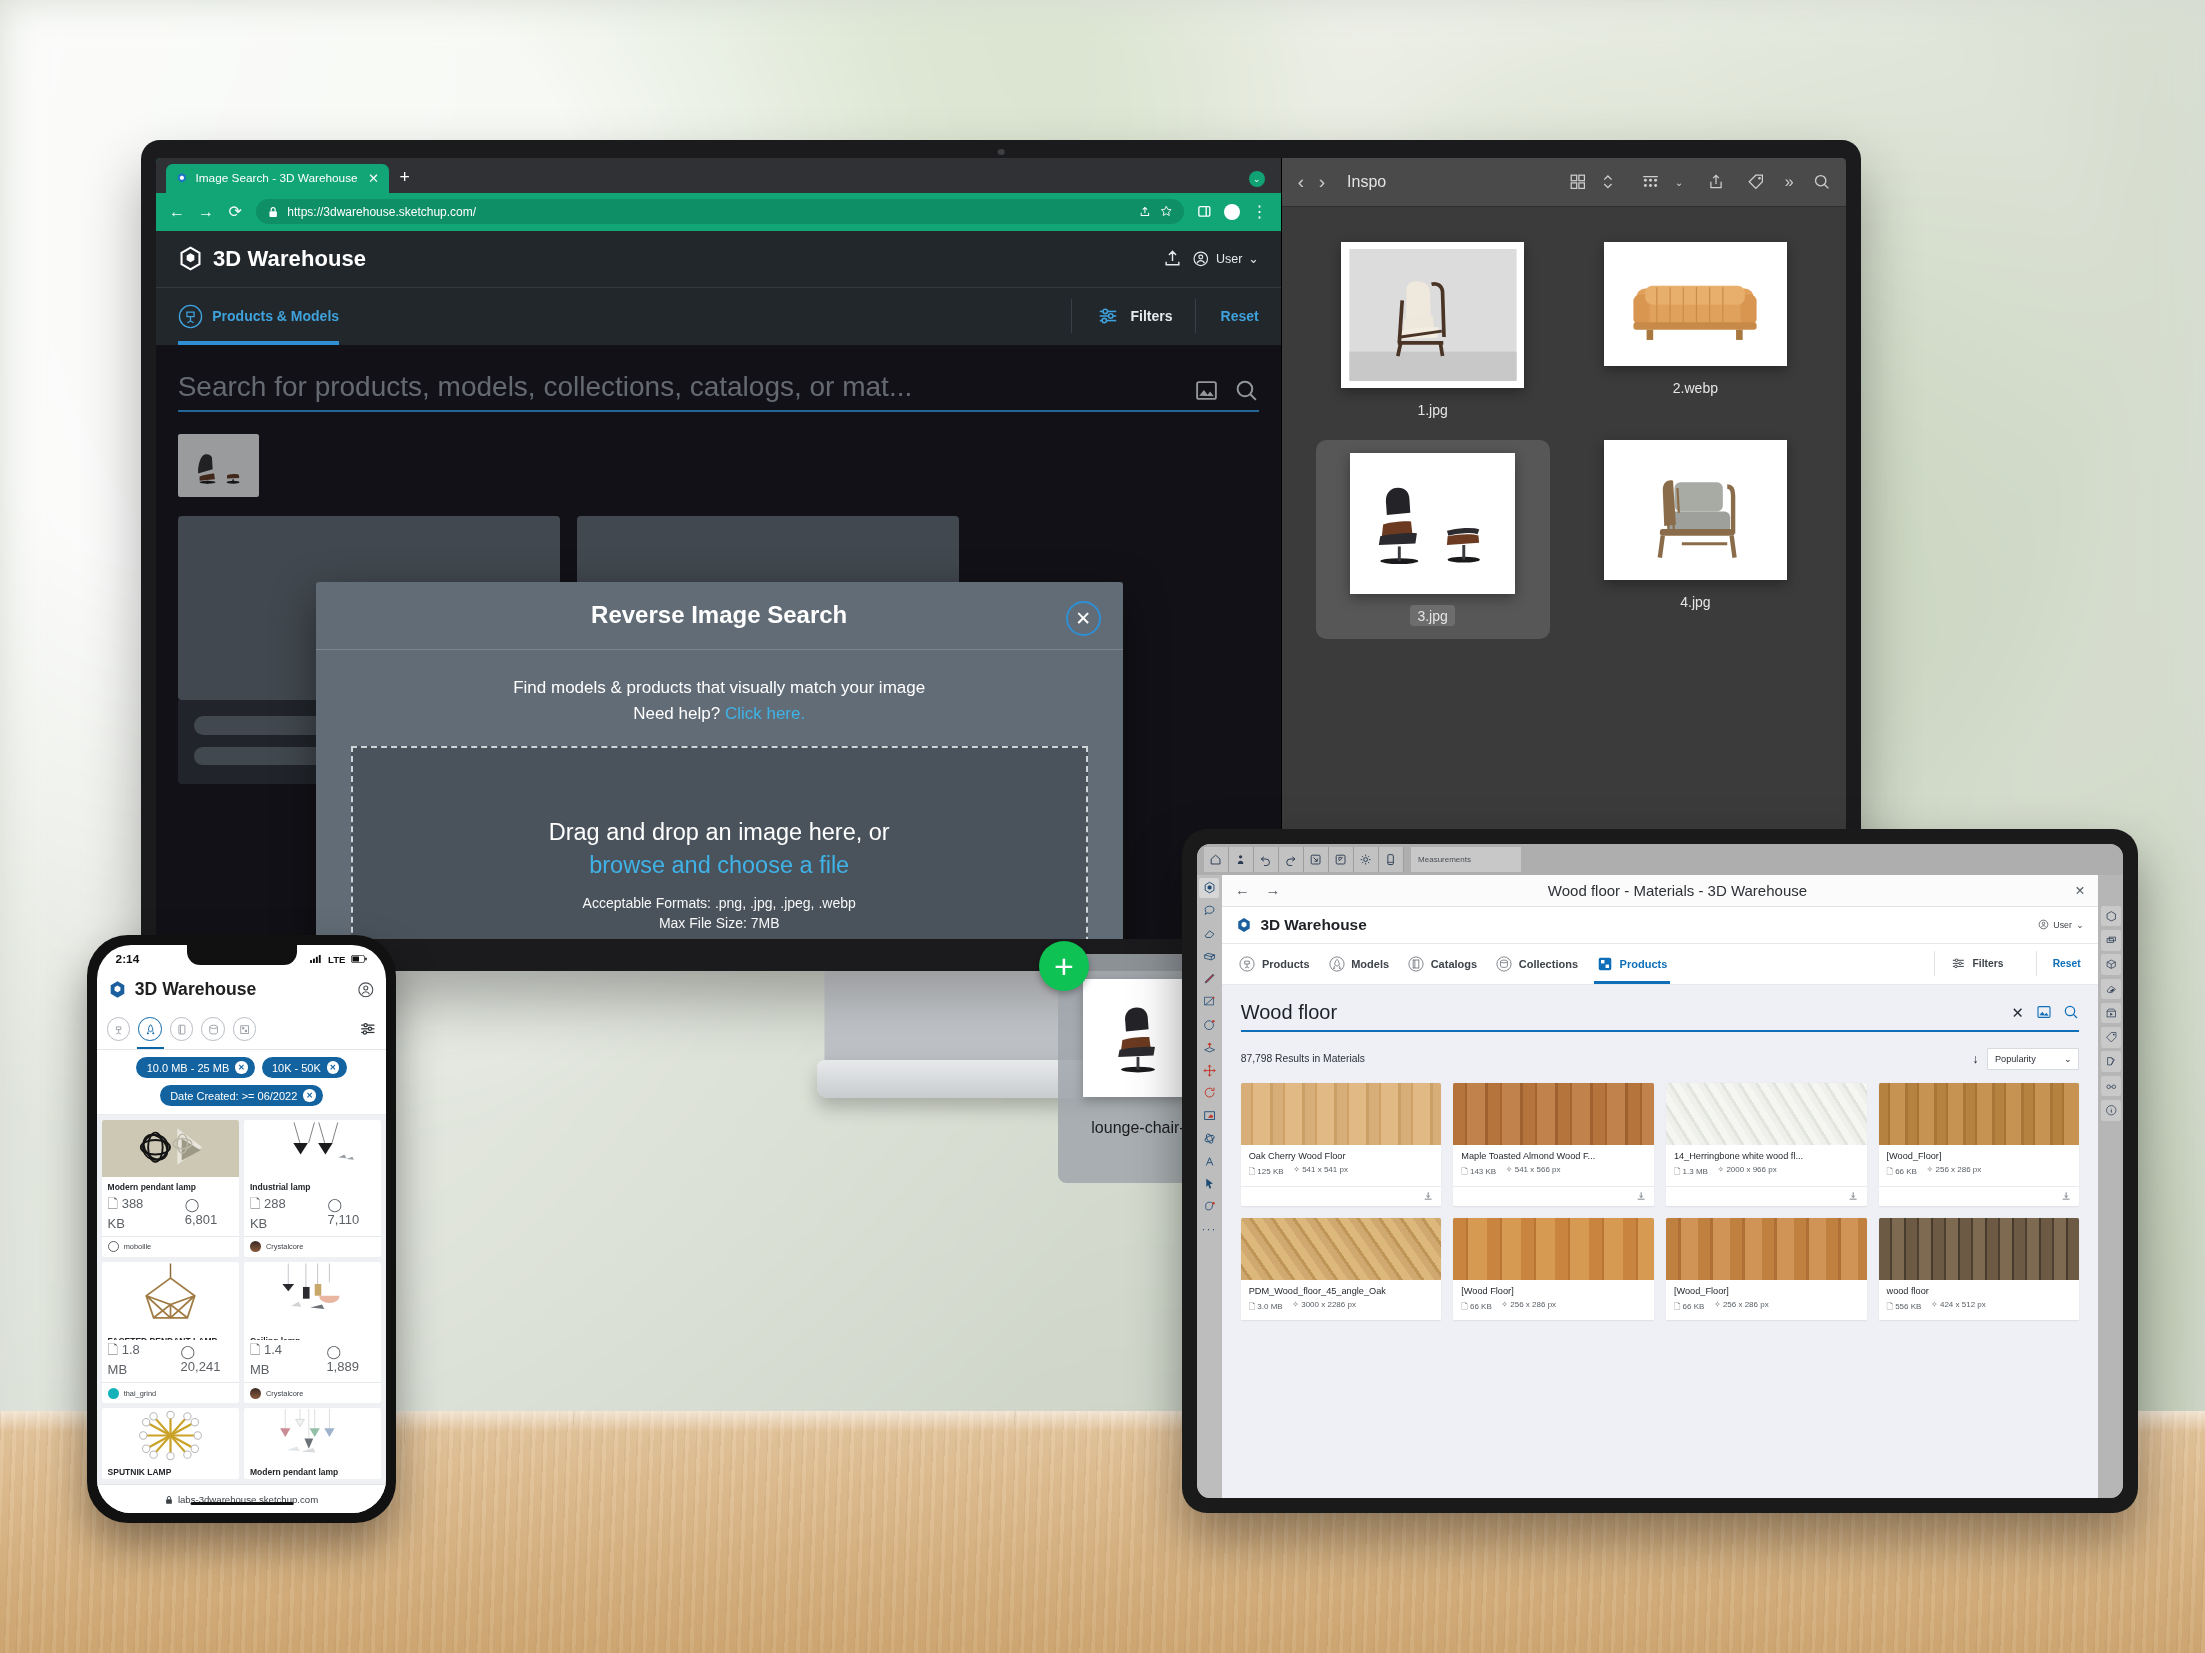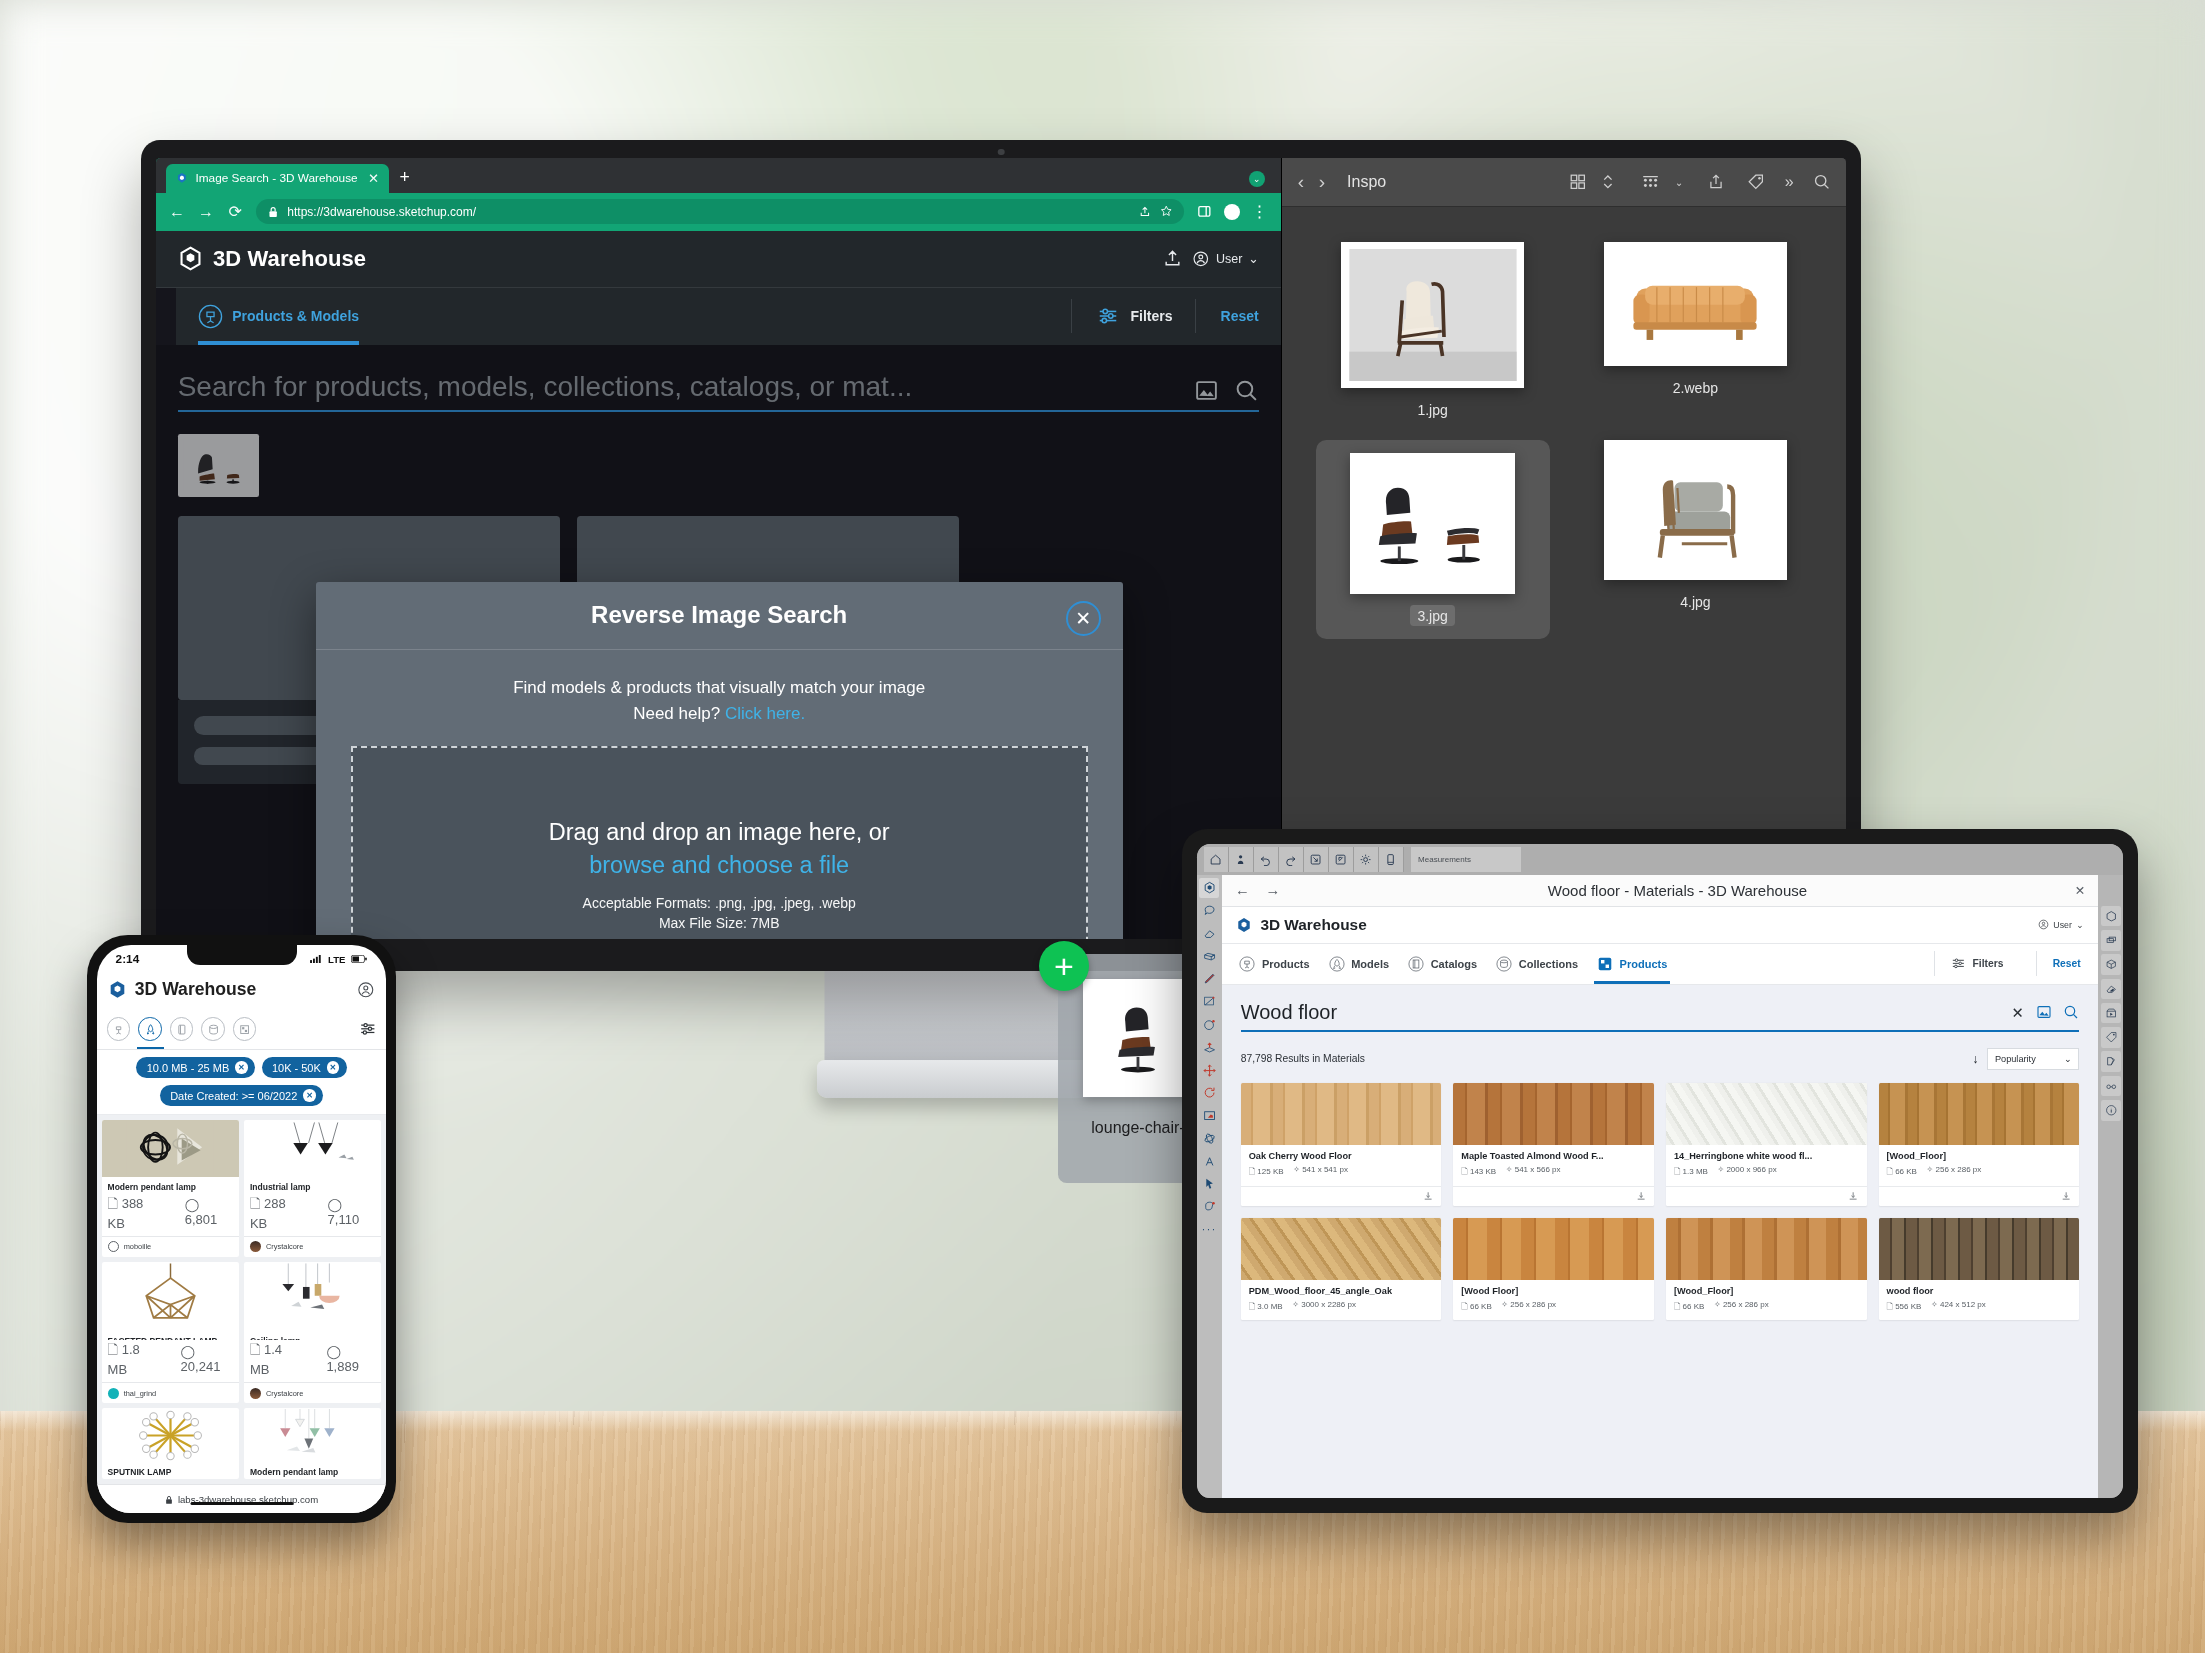--- a/index.html
+++ b/index.html
@@ -94,21 +94,21 @@
     display:flex; align-items:center; gap:8.8px; padding:0 11.8px; color:#fff; font-size:12px;
   }
   .omni-right { display:flex; align-items:center; gap:11.8px; }
   .omni-right .dot { width:16px;height:16px;border-radius:50%;background:#fff; }
 
   .wh-header { height:57px; background:#22272b; display:flex; align-items:center; padding:0 22px; gap:10.3px; border-bottom:0.7px solid #34393d; }
   .wh-logo-txt { color:#fff; font-size:22px; font-weight:700; letter-spacing:0.1px; }
   .wh-header .spacer { flex:1; }
   .wh-header .hicon { color:#e6e9ec; display:flex; align-items:center; gap:5.9px; font-size:12.5px; }
 
-  .wh-tabs { height:57px; background:#22272b; display:flex; align-items:center; padding:0 22px; position:relative;margin-left:20px; }
+  .wh-tabs { height:57px; background:#22272b; display:flex; align-items:center; padding:0 22px; position:relative; }
   .wh-tab { display:flex; align-items:center; gap:9.6px; color:#3fa2dd; font-size:14px; font-weight:700; height:100%; position:relative; }
   .wh-tab .uline{position:absolute;left:0;right:0;bottom:0;height:3.7px;background:#2f8fd4;}
   .wh-tabs .spacer{flex:1;}
   .wh-filters { display:flex; align-items:center; gap:11.8px; height:34px; padding-left:25px; border-left:0.7px solid #3a4045; color:#e8ebee; font-size:14px; font-weight:700; }
   .wh-reset { color:#3fa2dd; font-size:14px; font-weight:700; padding-left:25px; margin-left:22px; border-left:0.7px solid #3a4045; height:34px; display:flex;align-items:center; }
 
   .wh-body { flex:1; background:#15151c; position:relative; padding:26.5px 22px 0 22px; }
   .wh-search { display:flex; align-items:flex-end; gap:14.7px; border-bottom:2.9px solid #2f8fd4; padding-bottom:7.4px; }
   .wh-search .ph { flex:1; color:#8d949b; font-size:28px; white-space:nowrap; overflow:hidden; }
   .wh-results { margin-top:22px; display:flex; gap:16px; }
@@ -222,21 +222,21 @@
   .tw-reset{color:#0e6fb8;font-size:10.3px;font-weight:700;padding-left:16px;margin-left:13.2px;border-left:0.7px solid #dfe2e6;height:25px;display:flex;align-items:center;}
   .tw-body { flex:1; background:#eef0f6; padding:16px 19px 0 19px; overflow:hidden; }
   .tw-search { display:flex; align-items:center; gap:11.8px; border-bottom:2.2px solid #0e6fb8; padding-bottom:5.9px; }
   .tw-search .q { flex:1; font-size:20px; color:#1d2126; }
   .tw-meta { display:flex; align-items:center; margin-top:16px; font-size:10.3px; color:#2b3036;}
   .tw-meta .sp{flex:1;}
   .tw-sort { background:#fff; border:0.7px solid #d7dbe0; height:22px; width:92px; display:flex;align-items:center;justify-content:space-between;padding:0 6.6px; font-size:9.2px;color:#2b3036;}
   .mgrid { margin-top:13.2px; display:grid; grid-template-columns:repeat(4,1fr); gap:11.8px; }
   .mcard { background:#fff; border-radius:1.5px; overflow:hidden; display:flex;flex-direction:column; box-shadow:0 0.7px 1.5px rgba(0,0,0,.07); }
   .mcard .tex { height:62px; }
-  .mcard .mt { font-size:9.2px; font-weight:700; color:#1f2328; padding:6.6px 8px 3.7px 8px; white-space:nowrap;overflow:hidden;text-overflow:ellipsis;}
+  .mcard .mt { font-size:9.2px; font-weight:400; color:#1f2328; padding:6.6px 8px 3.7px 8px; white-space:nowrap;overflow:hidden;text-overflow:ellipsis;}
   .mcard .mm { font-size:8px; color:#5a6066; padding:0 8px 6.6px 8px; display:flex; gap:9.6px; }
   .mcard .mf { border-top:0.7px solid #e8eaed; padding:4.4px 8px; display:flex; justify-content:flex-end; }
 
   
   .tx-oak{background:repeating-linear-gradient(90deg,#d8ae78 0 10.3px,#cfa268 10.3px 12.5px,#e0b985 12.5px 29px,#cba066 29px 32px);}
   .tx-maple{background:repeating-linear-gradient(90deg,#b5743b 0 11.8px,#a5652f 11.8px 14px,#c1834b 14px 32px,#9f6130 32px 35px);}
   .tx-herring{background:repeating-linear-gradient(58deg,#eff0ec 0 5.1px,#e2e4de 5.1px 8px,#f5f6f2 8px 14.7px);}
   .tx-wf1{background:repeating-linear-gradient(90deg,#b5823f 0 8.8px,#a67433 8.8px 11px,#c69352 11px 26.5px,#a87636 26.5px 29px);}
   .tx-pdm{background:repeating-linear-gradient(55deg,#cfa96f 0 6.6px,#bf9657 6.6px 9.6px,#dcb87c 9.6px 17.6px);}
   .tx-wf2{background:repeating-linear-gradient(90deg,#c9853f 0 13.2px,#b97532 13.2px 15.4px,#d79a53 15.4px 34px);}

